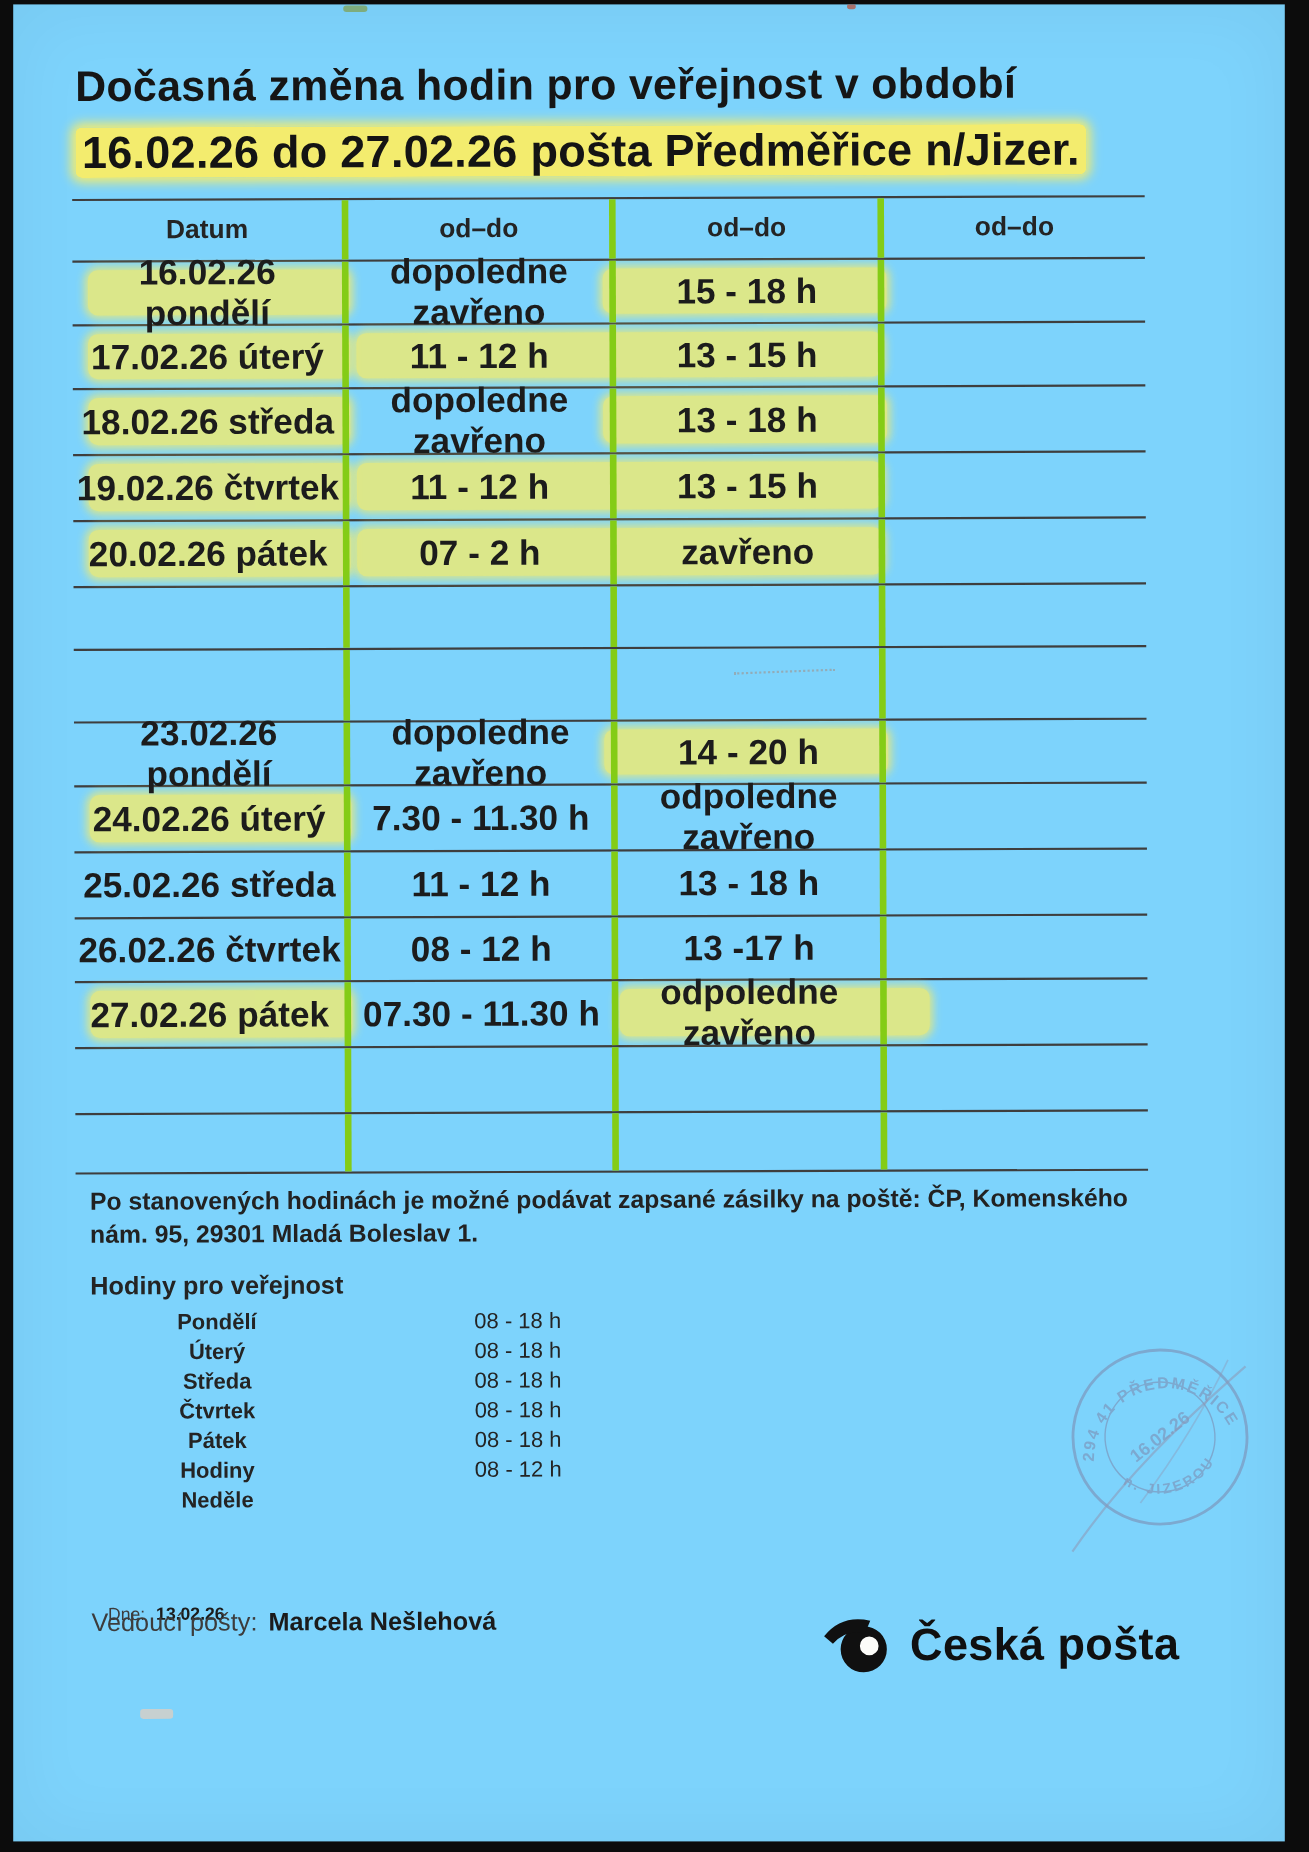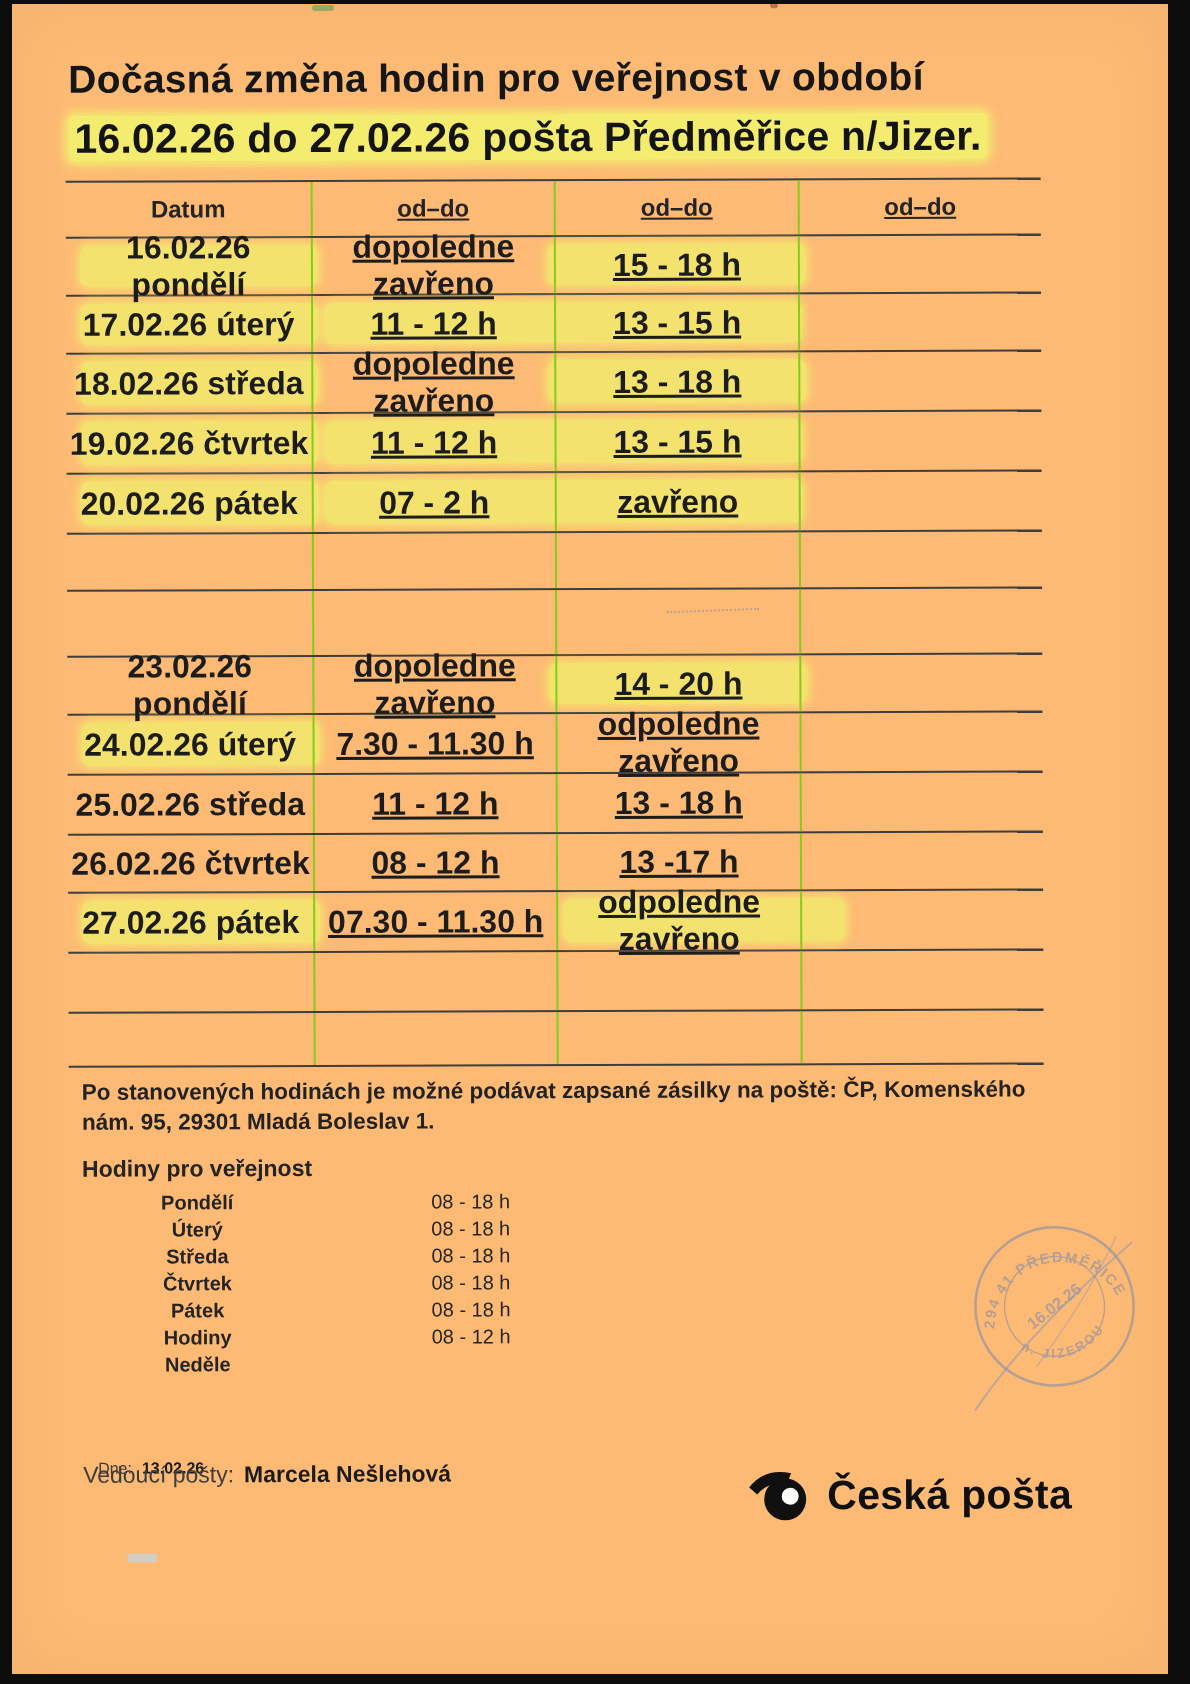--- a/index.html
+++ b/index.html
@@ -8,21 +8,21 @@
   body {
     background:#0c0c0c;
     font-family:"Liberation Sans", sans-serif;
     color:#1b1b1b;
     overflow:hidden;
     position:relative;
   }
   .page {
     position:absolute;
     left:12px; top:4px; right:22px; bottom:10px;
-    background:#fdba74;
+    background:#7dd3fc;
     box-shadow: inset 0 0 70px rgba(0,0,0,0.05);
     overflow:hidden;
   }
   .content {
     position:absolute; inset:0;
     transform:rotate(-0.2deg);
     transform-origin:50% 0;
   }
 
   
@@ -54,21 +54,21 @@
   .head { height:56px; }
   .h54 { height:54px; } .h57 { height:57px; } .h58 { height:58px; }
   .h60 { height:60px; } .h66 { height:66px; }
   .cell {
     display:flex; align-items:center; justify-content:center;
     font-size:32px; font-weight:bold; color:#1c1c1c;
     position:relative; z-index:1;
     text-align:center;
   }
   .c1 { width:245px; } .c2 { width:243px; } .c3 { width:244px; } .c4 { width:243px; }
-  .cell + .cell { border-left:2px solid #84cc16;text-decoration:underline; }
+  .cell + .cell { border-left:6px solid #84cc16; }
   .head .cell { font-size:24px; color:#242424; }
 
   
   .mark {
     position:absolute; top:12%; height:74%;
     background:var(--hl);
     opacity:0.8;
     border-radius:9px;
     box-shadow:0 0 8px 3px var(--hl);
     z-index:0;

